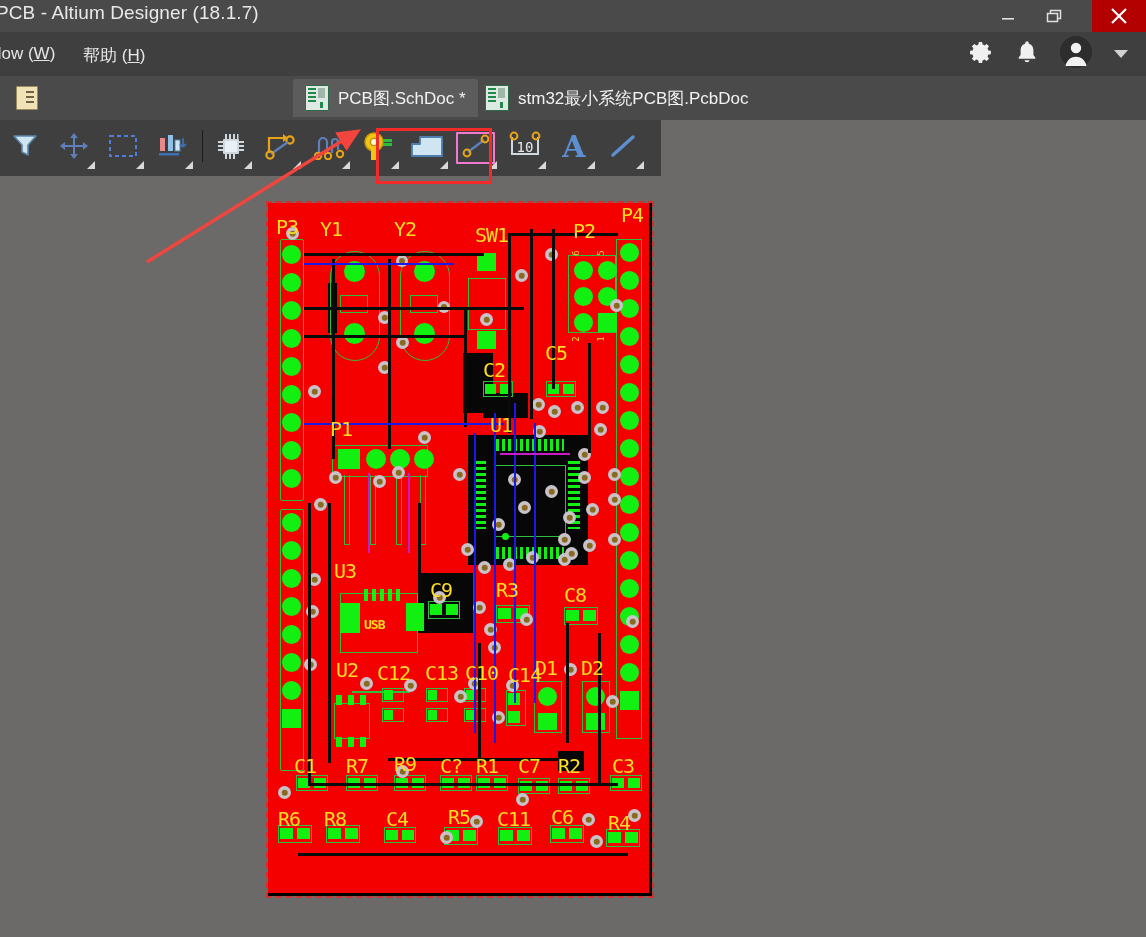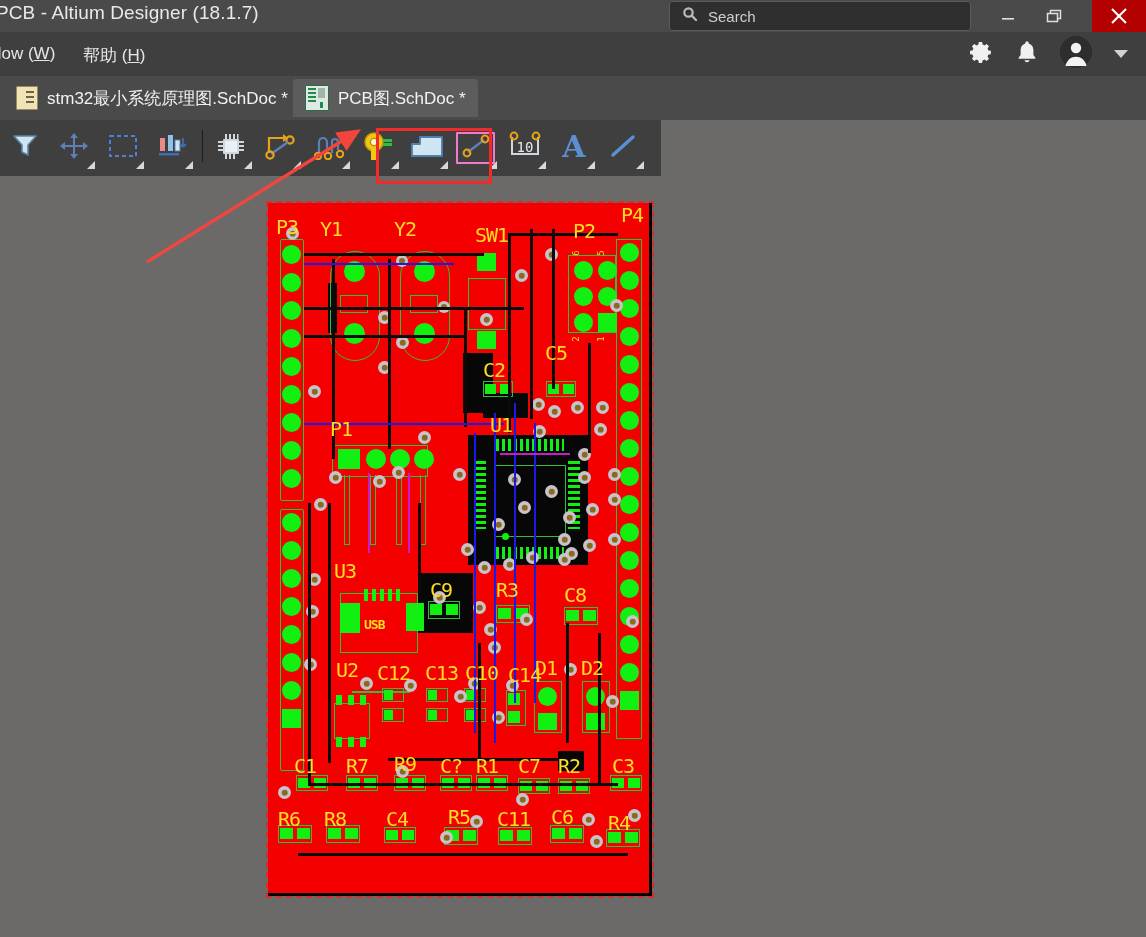--- a/index.html
+++ b/index.html
@@ -142,29 +142,20 @@
   .blackzone{position:absolute;background:#070707;}
 </style>
 </head>
 <body>
 
 <div class="app">
 
   <div class="titlebar">
     <div class="title-text">PCB - Altium Designer (18.1.7)</div>
 
-    <div class="search-box">
-      <span class="search-icon">
-        <svg width="16" height="16" viewBox="0 0 16 16">
-            <circle cx="6.5" cy="6.5" r="4.2" fill="none" stroke="#b9b9b9" stroke-width="2.2"></circle>
-            <line x1="9.7" y1="9.7" x2="14" y2="14" stroke="#b9b9b9" stroke-width="2.4" stroke-linecap="round"></line>
-          </svg>
-      </span>
-      <span class="search-ph">Search</span>
-    </div>
 
     <div class="win-btn win-min">
       <svg width="16" height="12" viewBox="0 0 16 12">
           <rect x="2" y="8" width="12" height="1.6" fill="#e0e0e0"></rect>
         </svg>
     </div>
     <div class="win-btn win-max">
       <svg width="17" height="15" viewBox="0 0 17 15">
         <rect x="4.5" y="1.5" width="10" height="8" fill="none" stroke="#e0e0e0" stroke-width="1.5"></rect>
         <rect x="1.5" y="4.5" width="10" height="8" fill="#4a4a4a" stroke="#e0e0e0" stroke-width="1.5"></rect>
@@ -210,25 +201,28 @@
         <svg width="14" height="9" viewBox="0 0 14 9">
             <path d="M0 0h14L7 8z" fill="#d2d2d2"></path>
           </svg>
       </span>
     </div>
   </div>
 
   <div class="tabbar">
     <div class="tab tab1">
       <span class="ico-sch"></span>
-      <span class="tab-label">stm32最小系统原理图.SchDoc *</span>
     </div>
     <div class="tab tab2 active">
       <span class="ico-pcb"></span>
       <span class="tab-label">PCB图.SchDoc *</span>
+    </div>
+    <div class="tab tab3">
+      <span class="ico-pcb"></span>
+      <span class="tab-label">stm32最小系统PCB图.PcbDoc</span>
     </div>
   </div>
 
   <div class="toolbar">
 
     <div class="tb-btn" style="left:0px">
       <svg width="30" height="28" viewBox="0 0 30 28">
           <path d="M4 4h22l-8 9v10l-6-3v-7z" fill="#cfe6f2" stroke="#5a86a8" stroke-width="1.6" stroke-linejoin="round"></path>
         </svg>
     </div>

